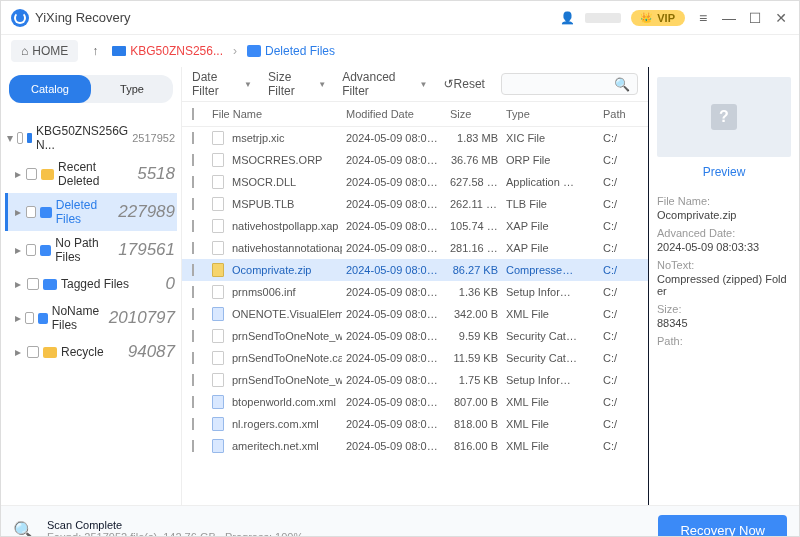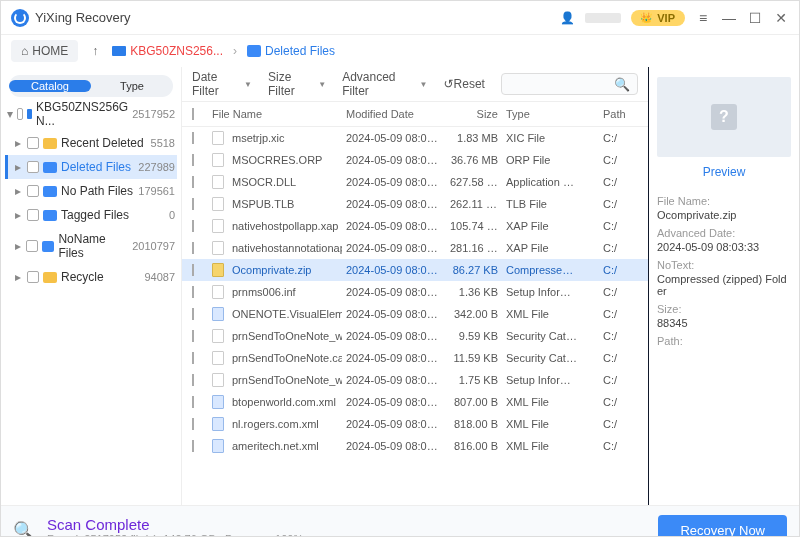--- a/index.html
+++ b/index.html
@@ -18,69 +18,69 @@
 .home-btn { display: flex; align-items: center; gap: 4px; background: #f1f3f6; padding: 4px 10px; border-radius: 4px; cursor: pointer; color:#555;}
 .home-ico{font-size:12px;}
 .up-arrow { cursor: pointer; color: #666; padding: 0 4px; }
 .crumb-drive { display: flex; align-items: center; gap: 4px; cursor: pointer; color:#ef4444;}
 .drive-ico{width:14px;height:10px;background:#2b7de9;border-radius:1px;}
 .crumb-arrow { color: #aaa; }
 .crumb-deleted { display: flex; align-items: center; gap: 4px; color:#2b7de9;cursor:pointer;}
 .folder-del-ico{width:14px;height:12px;background:#3b8af7;border-radius:2px;position:relative;display:inline-block;}
 .workspace { display: flex; height: 438px; }
 .sidebar { width: 180px; display: flex; flex-direction: column; padding: 6px 4px; }
-.pill-row { display: flex; background: #eef1f5; border-radius: 12px; height: 22px; margin: 2px 4px 0; align-items: center; }
+.pill-row { display: flex; background: #eef1f5; border-radius: 12px; height: 28px; margin: 2px 4px 18px; }
 .pill { flex: 1; display: flex; align-items: center; justify-content: center; border-radius: 12px; cursor: pointer; font-size: 11px; }
 .pill.active { background: #2b7de9; color: #fff; }
 .tree-root { display: flex; align-items: center; gap: 4px; padding: 3px 2px; font-weight: 500; }
 .tree-root .count { margin-left: auto; color: #888; font-size: 11px; }
 .caret { width: 8px; color: #888; cursor: pointer; }
 .chk { width: 12px; height: 12px; border: 1px solid #aaa; border-radius: 2px; cursor: pointer; background:#fff;}
 .disk-ico { width: 14px; height: 10px; background: #2b7de9; border-radius: 1px; }
 .tree-item { display: flex; align-items: center; gap: 4px; padding: 5px 2px 5px 10px; cursor: pointer; }
-.tree-item .count { margin-left: auto; color: #888; font-size: 11px; }
+.tree-item .count { margin-left: auto; color: #888; font-size: 17px; font-style: italic; }
 .tree-item.sel { background: #dceafd; border-left: 3px solid #2b7de9; padding-left: 7px; }
 .tree-item.sel .label { color:#2b7de9; font-weight:500;}
 .fld-ico { width: 14px; height: 11px; border-radius: 2px; display:inline-block;}
 .fld-yellow{background:#f6c147;}
 .fld-blue{background:#3b8af7;}
 .center { flex: 1; display: flex; flex-direction: column; border-left: 1px solid #eee; border-right: 1px solid #0f172a; }
 .filters { height: 34px; display: flex; align-items: center; padding: 0 10px; gap: 16px; }
 .filter-btn { color: #555; cursor: pointer; display:flex;align-items:center;gap:3px;}
 .filter-btn .tri{font-size:8px;color:#888;}
 .reset-btn{color:#555;cursor:pointer;}
 .search-box { margin-left: auto; width: 150px; height: 22px; border: 1px solid #ddd; border-radius: 4px; display: flex; align-items: center; justify-content: flex-end; padding: 0 6px; background:#fafbfc;}
 .search-ico{color:#aaa;font-size:13px;}
 .table-head { display: flex; align-items: center; height: 26px; background: #fff; border-top: 1px solid #eee; border-bottom: 1px solid #eee; padding-left: 6px; }
 .th { font-size: 11px; color: #666; padding: 0 4px; overflow:hidden;white-space:nowrap;}
 .col-chk { width: 20px; }
 .col-name { width: 134px; display:flex;align-items:center;gap:4px;}
 .col-date { width: 104px; }
-.col-size { width: 56px; text-align: right; }
+.col-size { width: 56px; text-align: left; }
 .col-type { width: 80px; }
 .col-path { width: 40px; margin-left: 17px; }
 .rows { flex: 1; overflow: hidden; }
 .row { display: flex; align-items: center; height: 22px; padding-left: 6px; cursor: pointer; }
 .row.sel { background: #dceafd; color:#2b7de9; font-weight:500;}
 .row .cell { font-size: 11px; padding: 0 4px; overflow: hidden; white-space: nowrap; text-overflow: ellipsis; color: #555; }
 .row.sel .cell{color:#1f63bd;}
 .cell.col-size { text-align: right; }
 .file-ico { width: 12px; height: 14px; border: 1px solid #ccc; border-radius: 1px; display: inline-block; margin-right: 4px; flex-shrink:0;background:#fff;}
 .file-ico.zip{background:#f6d46b;border-color:#d6b44b;}
 .file-ico.xml{background:#d9e8ff;border-color:#97b9ea;}
 .row .col-name{display:flex;align-items:center;width:134px;}
 .right-panel { width: 150px; padding: 4px 8px; display: flex; flex-direction: column; }
 .thumb { width: 100%; height: 80px; background: #e9eef4; margin: 6px 0 4px; display:flex;align-items:center;justify-content:center;border-radius:2px;}
 .thumb-q{width:26px;height:26px;background:#c8cfd8;border-radius:3px;display:flex;align-items:center;justify-content:center;color:#fff;font-size:16px;font-weight:600;}
 .preview-link { color: #2b7de9; text-align: center; cursor: pointer; padding: 4px 0 10px; font-weight:500;}
 .meta-lbl { color: #999; font-size: 11px; margin-top: 6px; }
 .meta-val { color: #444; font-size: 11px; margin-top: 2px; word-break: break-all; }
 .scan-bar { height: 50px; display: flex; align-items: center; padding: 0 12px; border-top: 1px solid #eee; background: #f8fafc; }
 .scan-ico{width:24px;height:24px;color:#b7c2d0;display:flex;align-items:center;justify-content:center;font-size:18px;margin-right:10px;}
-.scan-txt .line1 { font-size: 15px; color: #6d28d9; }
+.scan-txt .line1 { font-size: 11px; color: #0f172a; }
 .scan-txt .line2 { font-size: 11px; color: #999; }
 .recov-btn { margin-left: auto; background: #3b8af7; color: #fff; border-radius: 4px; padding: 8px 22px; cursor: pointer; font-size: 13px; }
 </style>
 </head>
 <body>
 
 <div class="titlebar">
   <span class="logo-icon"></span>
   <span class="app-title">YiXing Recovery</span>
   <div class="title-right">

